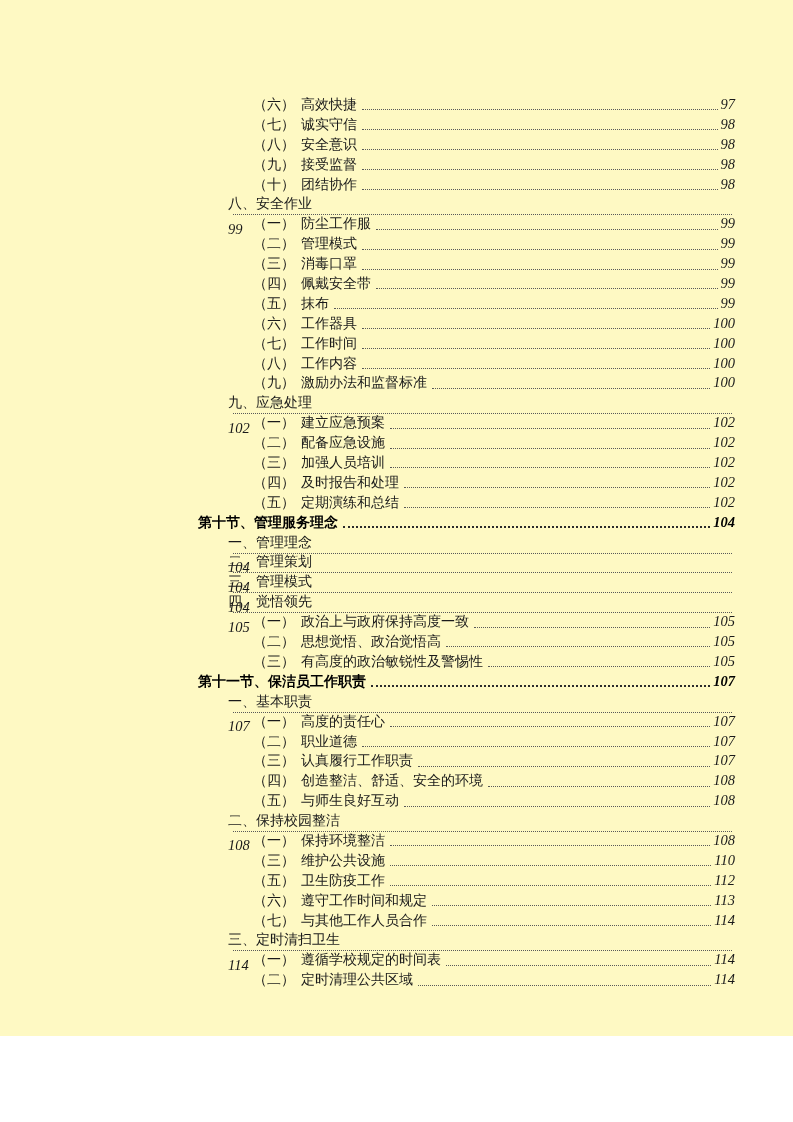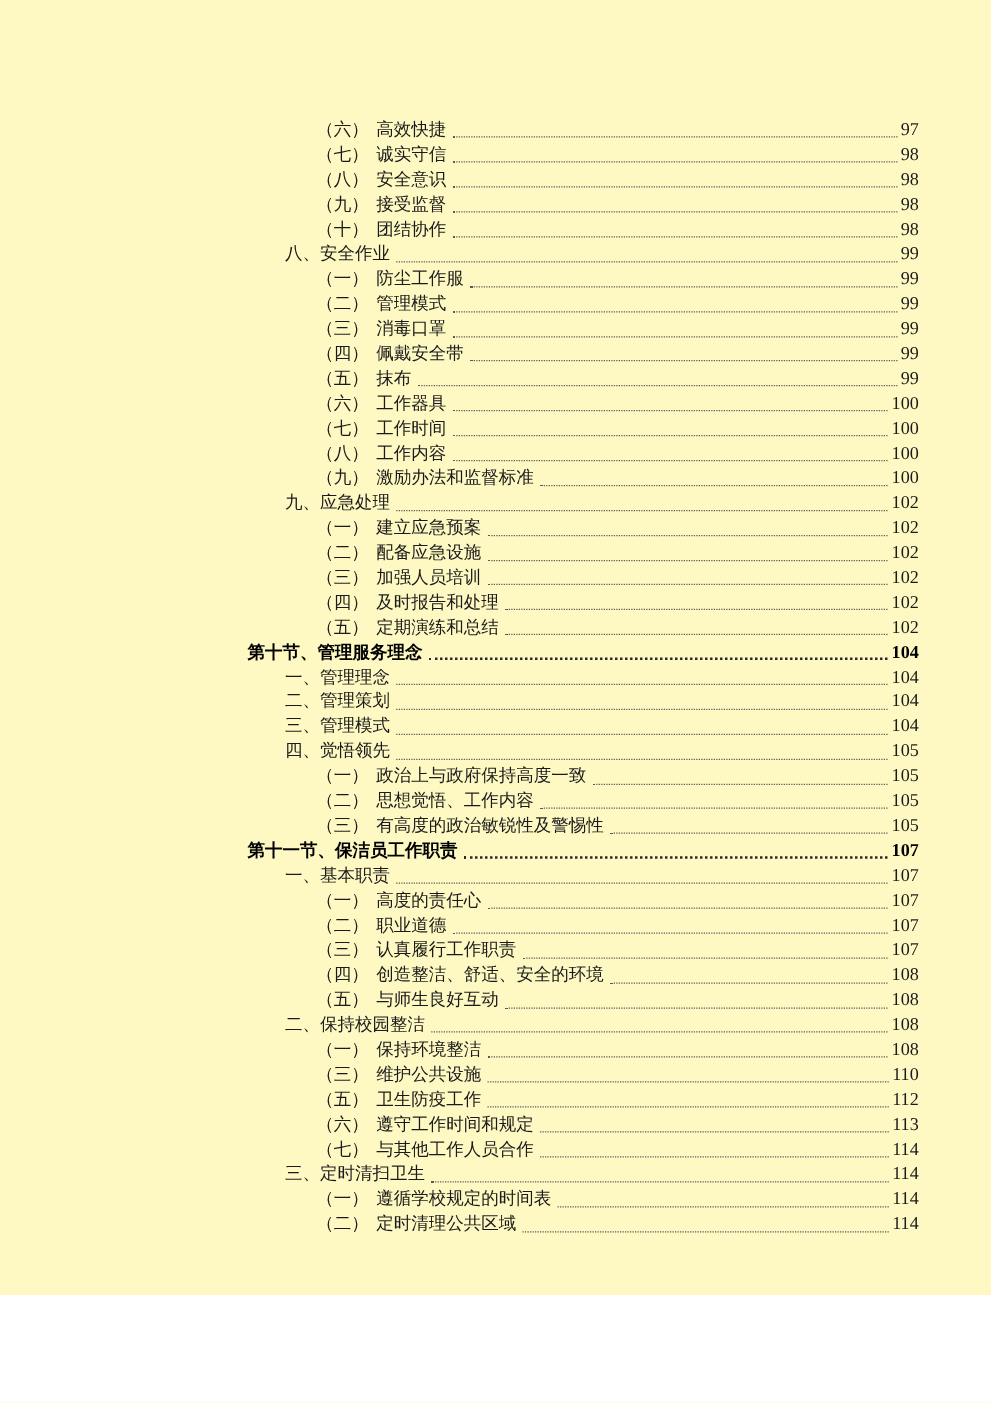--- a/index.html
+++ b/index.html
@@ -24,37 +24,38 @@
   }
   .toc-row {
     display: flex;
     height: 19.9px;
     line-height: 19.9px;
     font-size: 14px;
     white-space: nowrap;
     align-items: stretch;
   }
   .toc-row.lv1 { font-weight: 700; color: #000; text-align: center; }
-  .toc-row.lv2 { padding-left: 30px; }
+  .toc-row.lv2 { padding-left: 30px; flex-direction: column; }
   .toc-row.lv3 { padding-left: 55px; }
   .entry-label { flex: 0 0 auto; }
   .lv3 .num { margin-right: 6px; }
   .leader {
     flex: 1 1 auto;
     min-width: 8px;
     border-bottom: 1.7px dotted #595959;
     margin: 0 3px 4.5px 5px;
   }
   .lv1 .leader {
     border-bottom-width: 2.1px;
     border-bottom-color: #2b2b2b;
   }
   .pagenum {
     flex: 0 0 auto;
     font-size: 14.5px;
+    font-style: italic;
   }
   .footer-num {
     position: absolute;
     left: 507px;
     top: 1046px;
     font-family: "Liberation Sans", "DejaVu Sans", sans-serif;
     font-weight: 700;
     font-size: 16px;
     color: #0d0d0d;
     letter-spacing: 1px;
@@ -195,21 +196,21 @@
     <span class="entry-label"><span class="num">四、</span><span class="txt">觉悟领先</span></span>
     <span class="leader"></span>
     <span class="pagenum">105</span>
   </div>
       <div class="toc-row lv3">
     <span class="entry-label"><span class="num">（一）</span><span class="txt">政治上与政府保持高度一致</span></span>
     <span class="leader"></span>
     <span class="pagenum">105</span>
   </div>
       <div class="toc-row lv3">
-    <span class="entry-label"><span class="num">（二）</span><span class="txt">思想觉悟、工作内容</span></span>
+    <span class="entry-label"><span class="num">（二）</span><span class="txt">思想觉悟、政治觉悟高</span></span>
     <span class="leader"></span>
     <span class="pagenum">105</span>
   </div>
       <div class="toc-row lv3">
     <span class="entry-label"><span class="num">（三）</span><span class="txt">有高度的政治敏锐性及警惕性</span></span>
     <span class="leader"></span>
     <span class="pagenum">105</span>
   </div>
       <div class="toc-row lv1">
     <span class="entry-label"><span class="num">第十一节、</span><span class="txt">保洁员工作职责</span></span>

